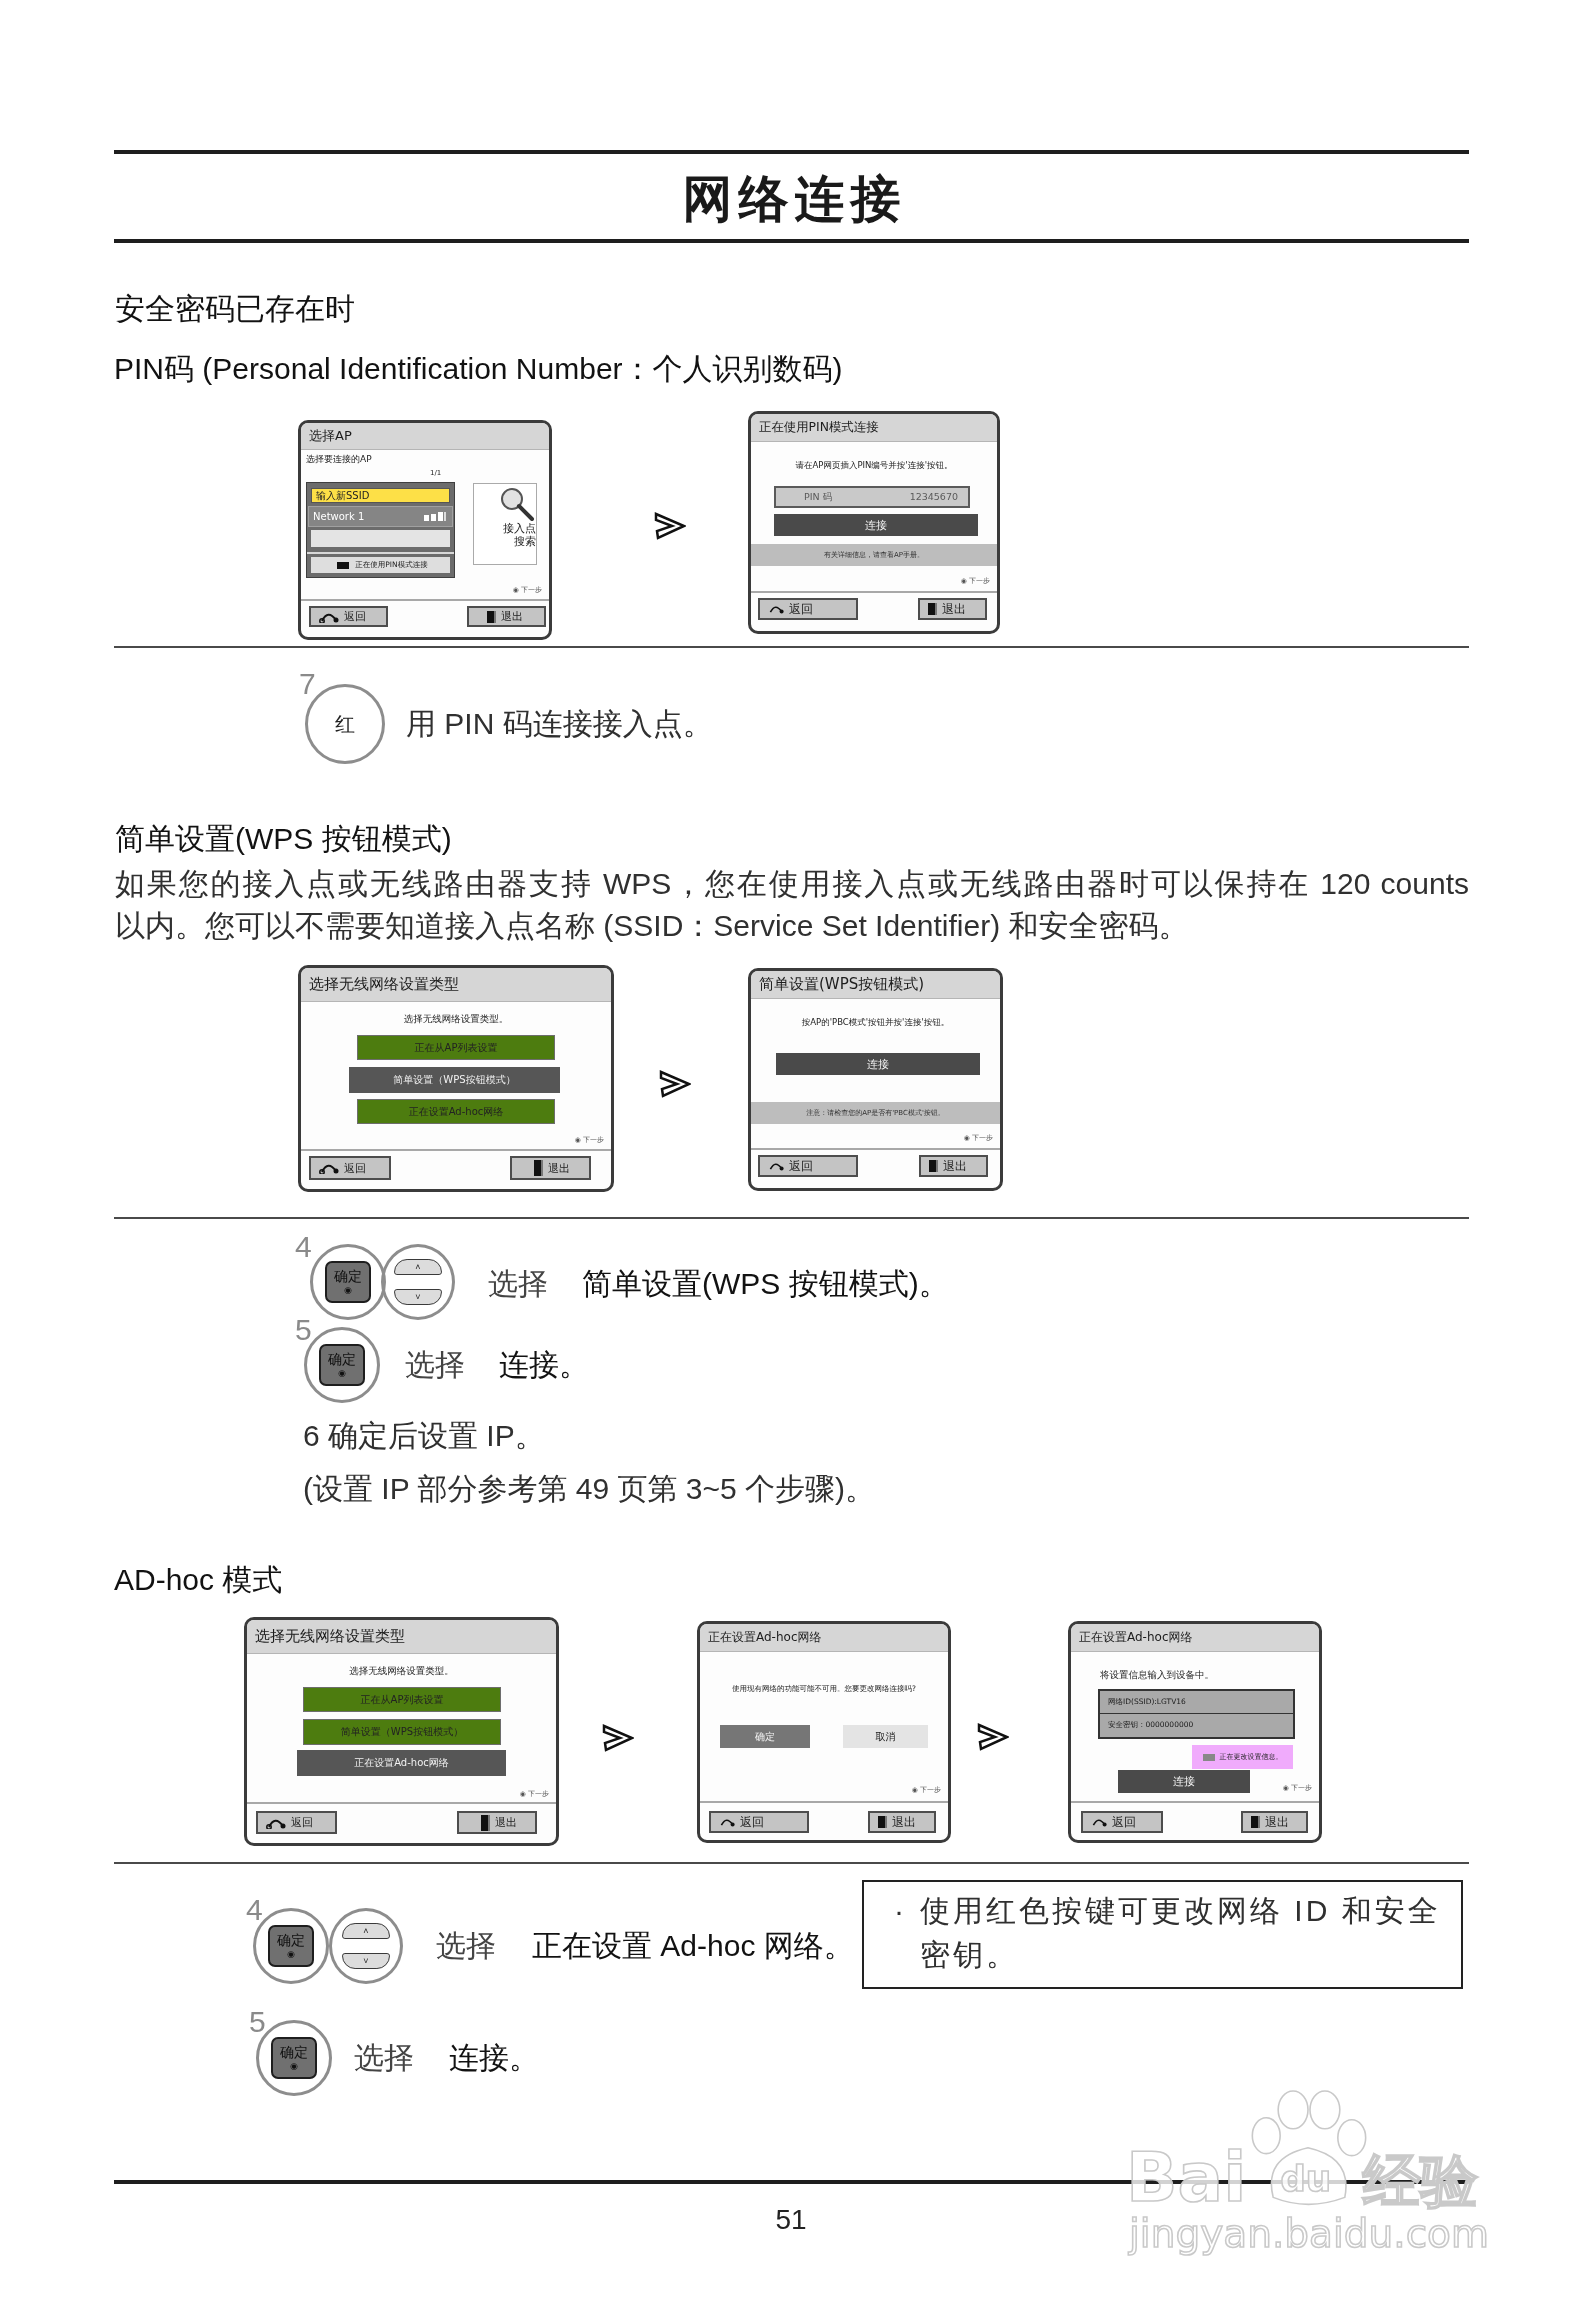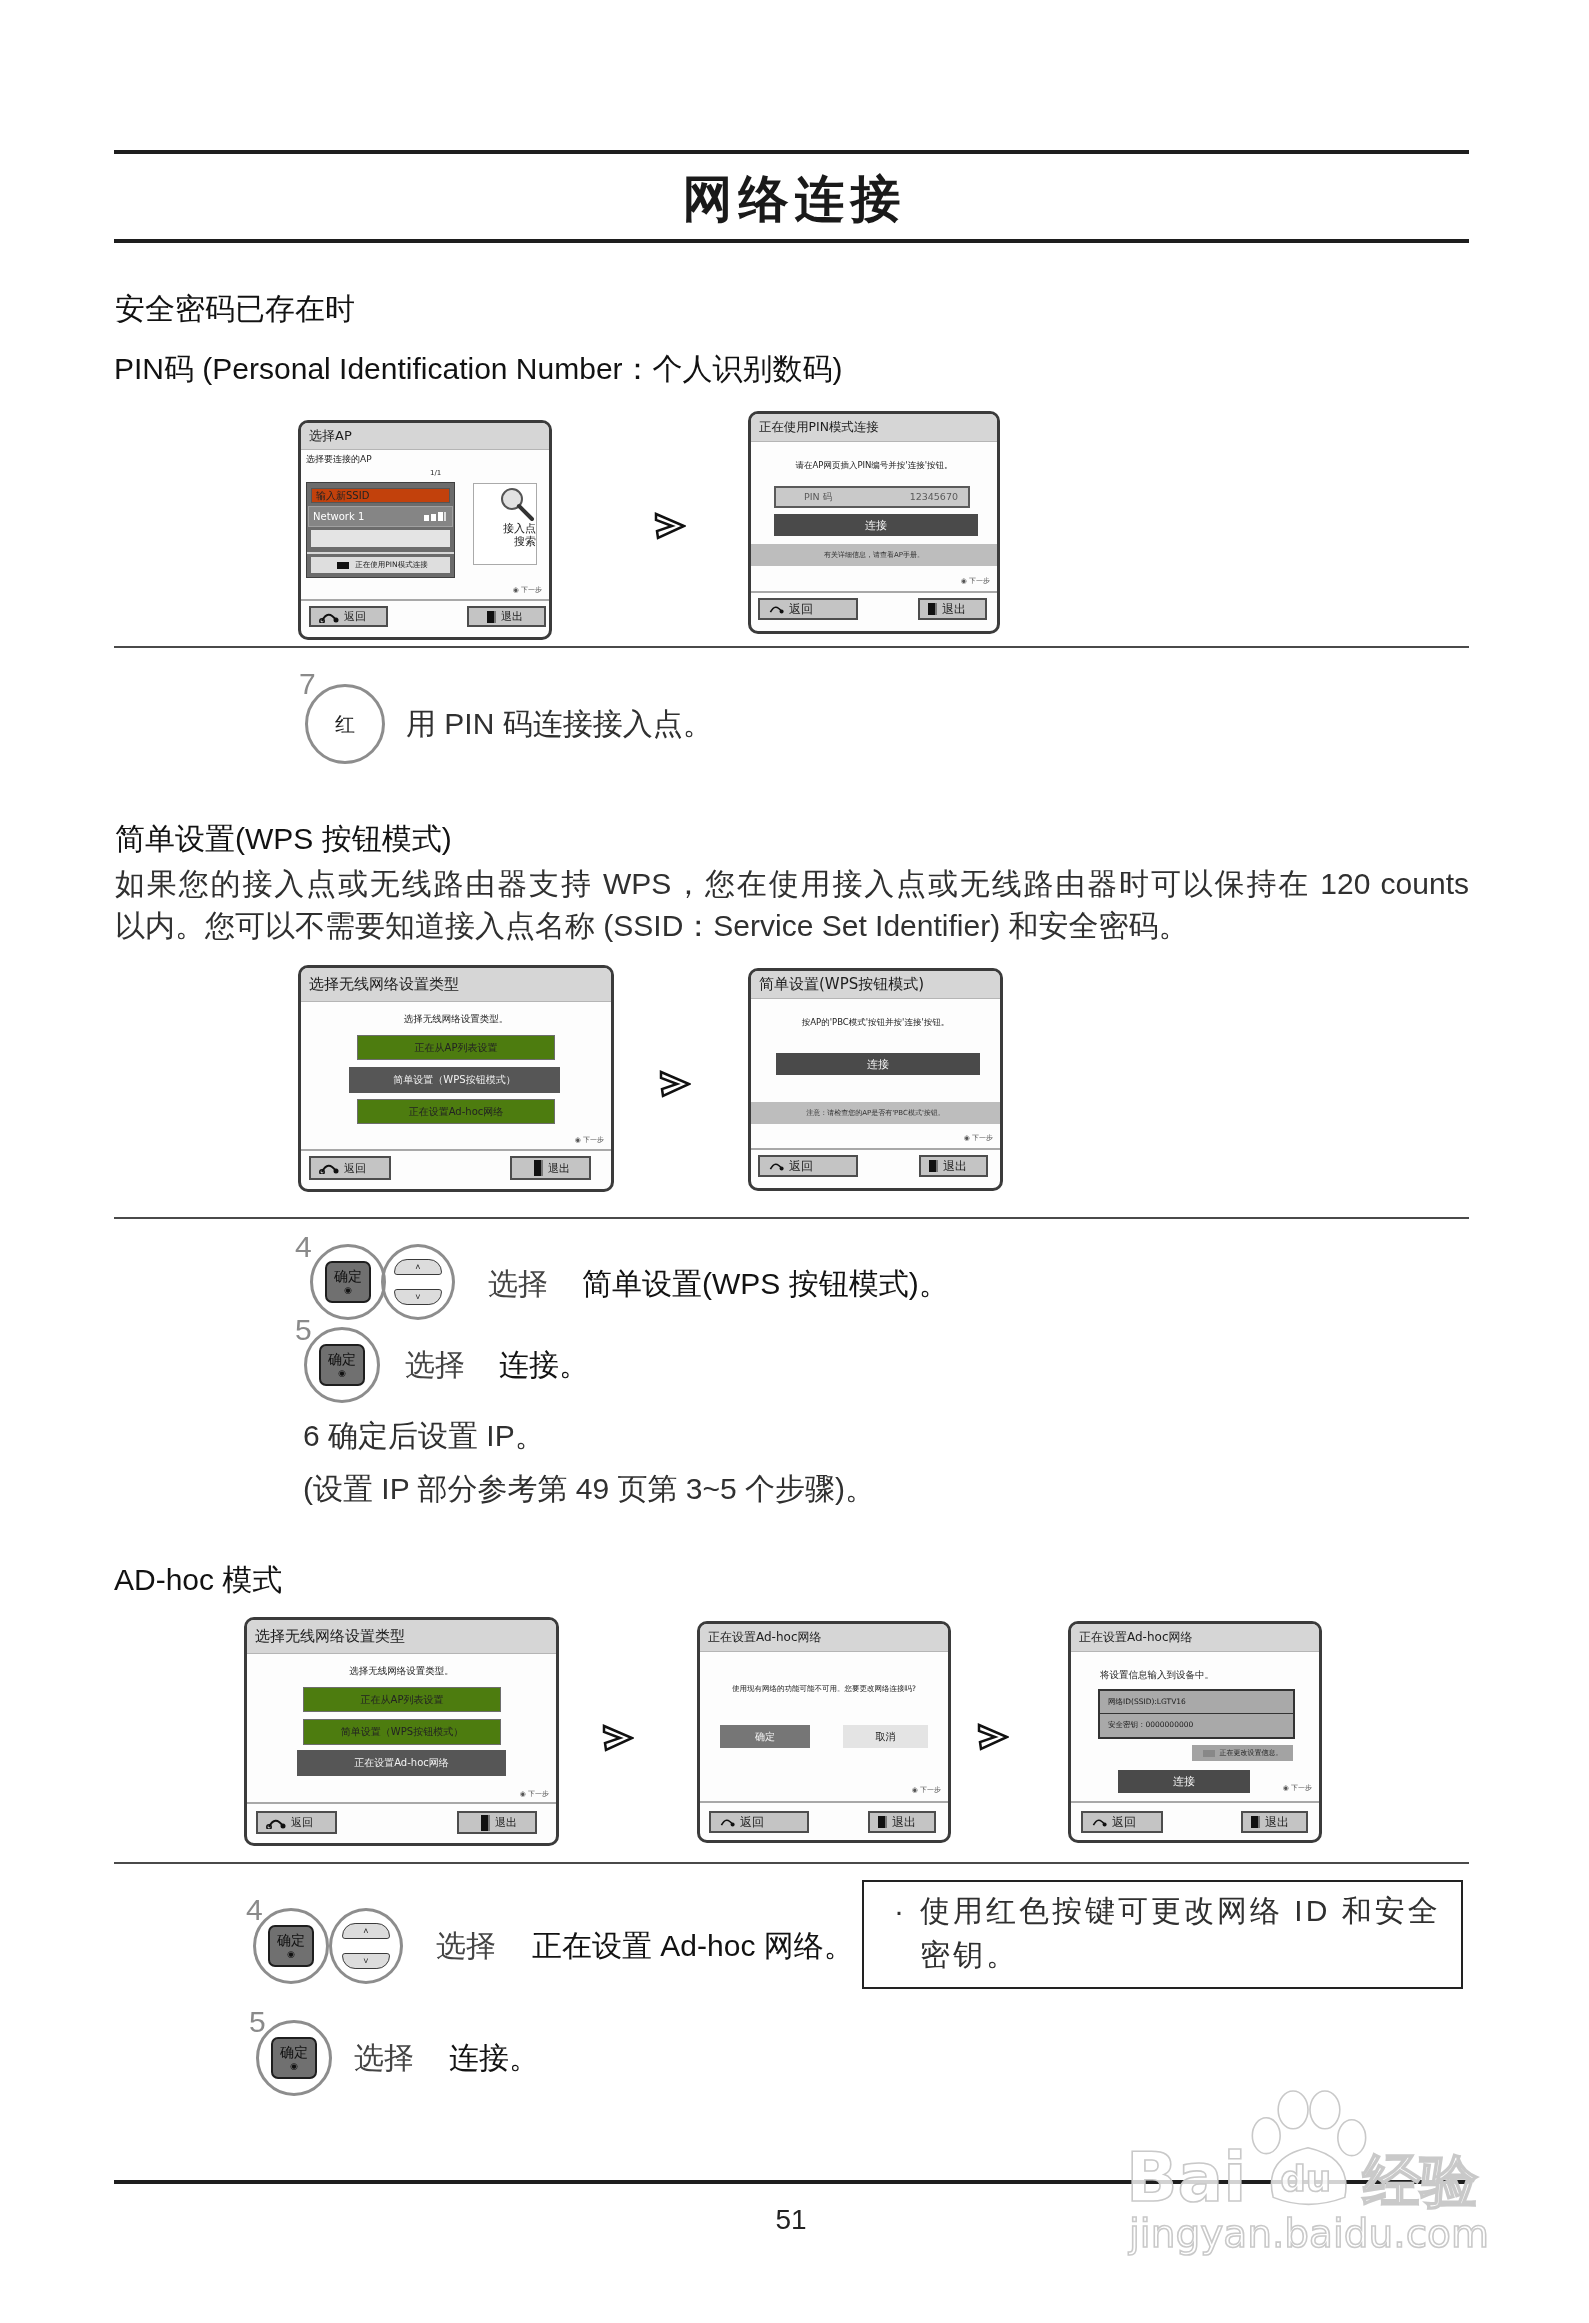--- a/index.html
+++ b/index.html
@@ -49,21 +49,21 @@
 <div class="rule-thick" style="top:239px;"></div>
 
 <div class="txt strong" style="left:115px;top:291px;">安全密码已存在时</div>
 <div class="txt strong" style="left:114px;top:351px;">PIN码 (Personal Identification Number：个人识别数码)</div>
 
 <div class="screen" style="left:298px;top:420px;width:254px;height:220px;">
   <div class="scr-title" style="height:27px;font-size:13px;">选择AP</div>
   <div class="scr-text" style="left:5px;top:30px;font-size:9px;">选择要连接的AP</div>
   <div class="scr-text" style="left:129px;top:46px;font-size:7px;">1/1</div>
   <div class="ap-list" style="left:5px;top:59px;width:149px;height:96px;">
-    <div class="ap-row" style="left:4px;top:5px;width:139px;height:15px;background:#c2410c;border:1px solid #555;color:#222;">输入新SSID</div>
+    <div class="ap-row" style="left:4px;top:5px;width:139px;height:15px;background:#fde047;border:1px solid #555;color:#222;">输入新SSID</div>
     <div class="ap-row" style="left:1px;top:23px;width:145px;height:21px;background:#858585;border:1px solid #a0a0a0;color:#fff;justify-content:space-between;padding-right:6px;">
       <span>Network 1</span>
       <svg width="22" height="9" viewBox="0 0 22 9">
           <rect x="0" y="3" width="5" height="6" fill="#fff"></rect>
           <rect x="7" y="2" width="5" height="7" fill="#fff"></rect>
           <rect x="14" y="0" width="5" height="9" fill="#fff"></rect>
           <rect x="20" y="0" width="2" height="9" fill="#ddd"></rect>
         </svg>
     </div>
     <div class="ap-row" style="left:4px;top:47px;width:139px;height:17px;background:#e4e4e4;"></div>
@@ -265,21 +265,21 @@
   </svg>
 
 <div class="screen" style="left:1068px;top:1621px;width:254px;height:222px;">
   <div class="scr-title" style="height:28px;font-size:12px;">正在设置Ad-hoc网络</div>
   <div class="scr-text" style="left:29px;top:45px;font-size:9.5px;">将设置信息输入到设备中。</div>
   <div style="position:absolute;left:27px;top:65px;width:197px;height:50px;box-sizing:border-box;background:#a9a9a9;border:2px solid #333;font-size:7.5px;color:#1a1a1a;">
     <div style="position:absolute;left:8px;top:6px;white-space:nowrap;">网络ID(SSID):LGTV16</div>
     <div style="position:absolute;left:0;right:0;top:22px;height:1px;background:#333;"></div>
     <div style="position:absolute;left:8px;top:29px;white-space:nowrap;">安全密钥：0000000000</div>
   </div>
-  <div style="position:absolute;left:121px;top:121px;width:101px;height:16px;background:#a3a3a3;display:flex;align-items:center;justify-content:center;gap:5px;font-size:7px;white-space:nowrap;">
+  <div style="position:absolute;left:121px;top:121px;width:101px;height:24px;background:#f0abfc;display:flex;align-items:center;justify-content:center;gap:5px;font-size:7px;white-space:nowrap;">
     <span class="red-key" style="background:#888;"></span>
     <span>正在更改设置信息。</span>
   </div>
   <div class="dark-btn" style="left:47px;top:146px;width:132px;height:23px;">连接</div>
   <div class="next-hint" style="top:159px;">◉ 下一步</div>
   <div class="scr-sep" style="top:177px;"></div>
   <div class="scr-btn" style="left:10px;top:187px;width:82px;height:22px;">
     <svg width="16" height="10" viewBox="0 0 20 12">
         <path d="M3 10 Q9 -2 17 9" fill="none" stroke="#111" stroke-width="2"></path>
         <circle cx="17" cy="9" r="2.5" fill="#111"></circle>

